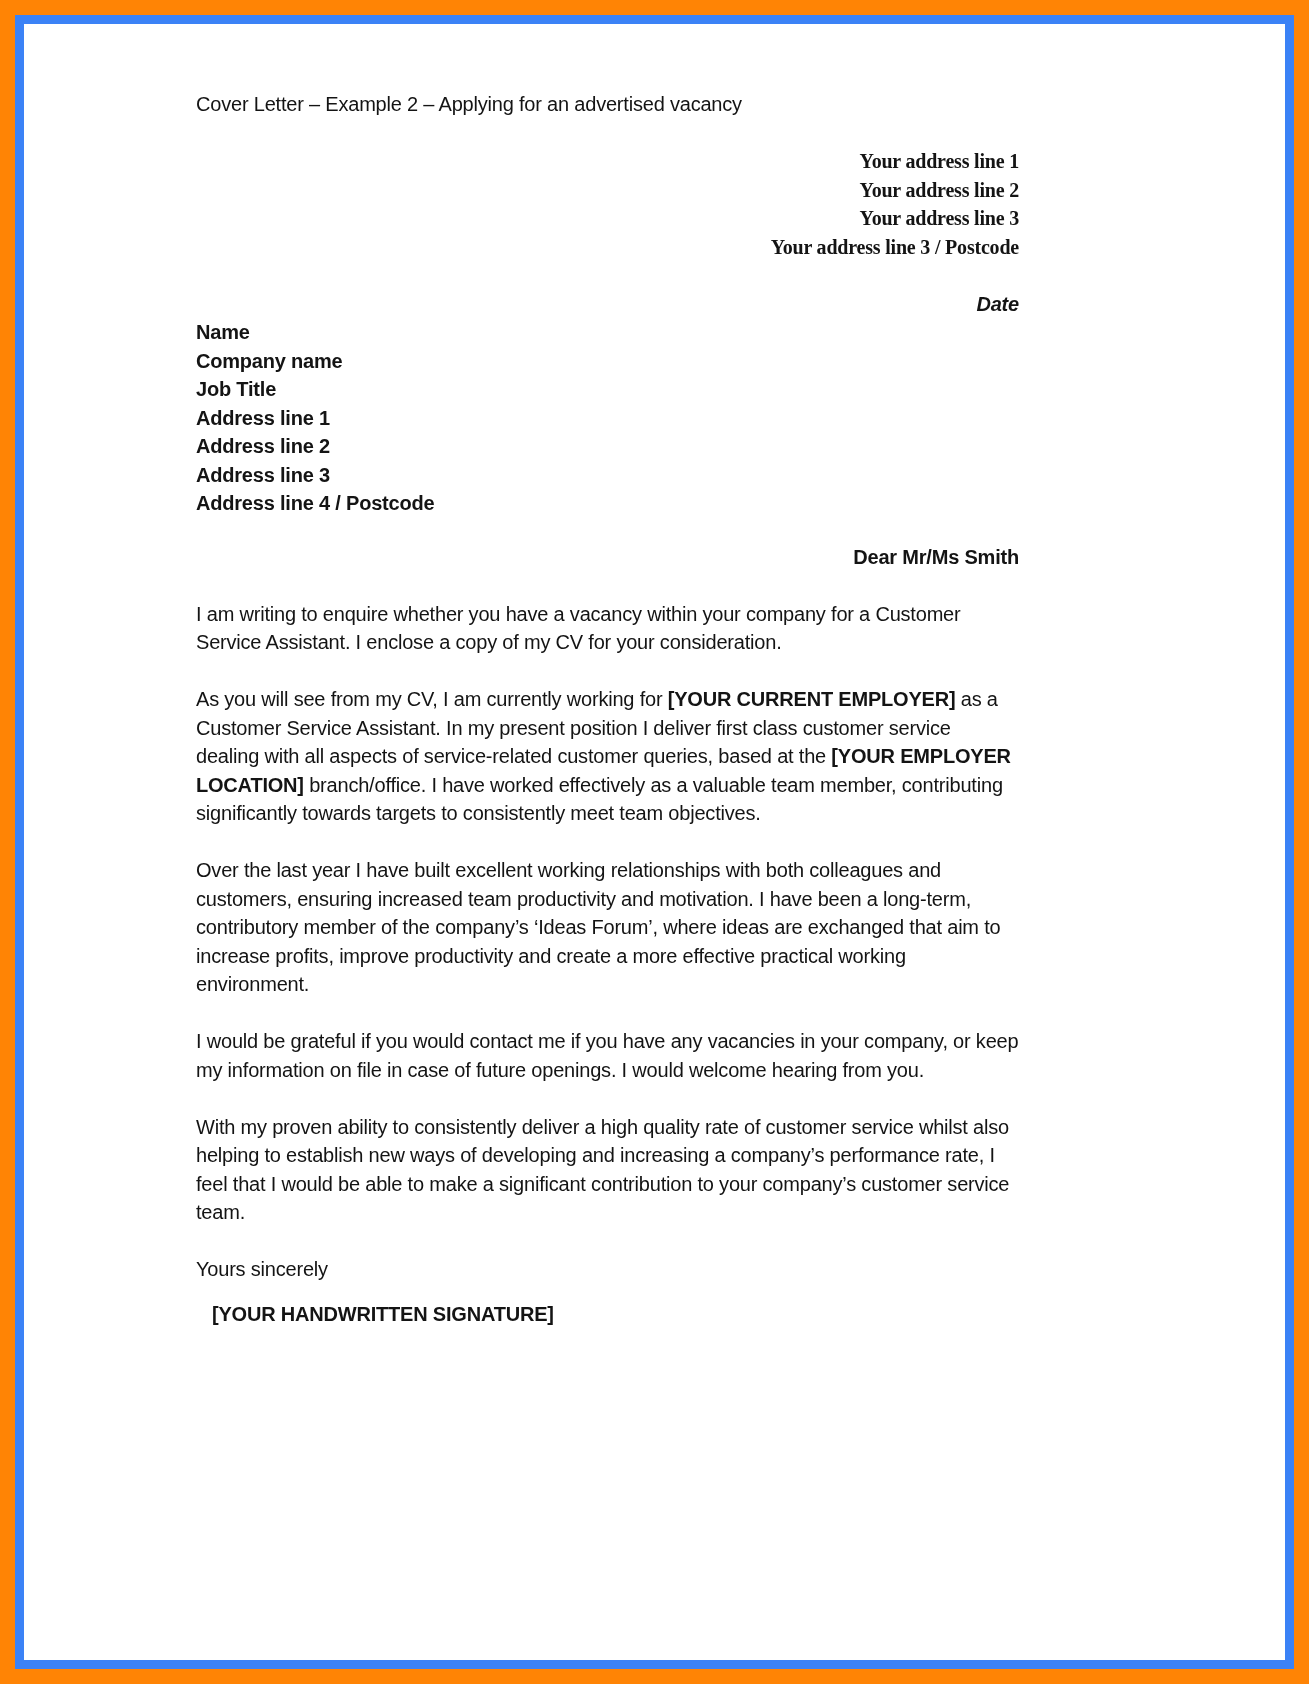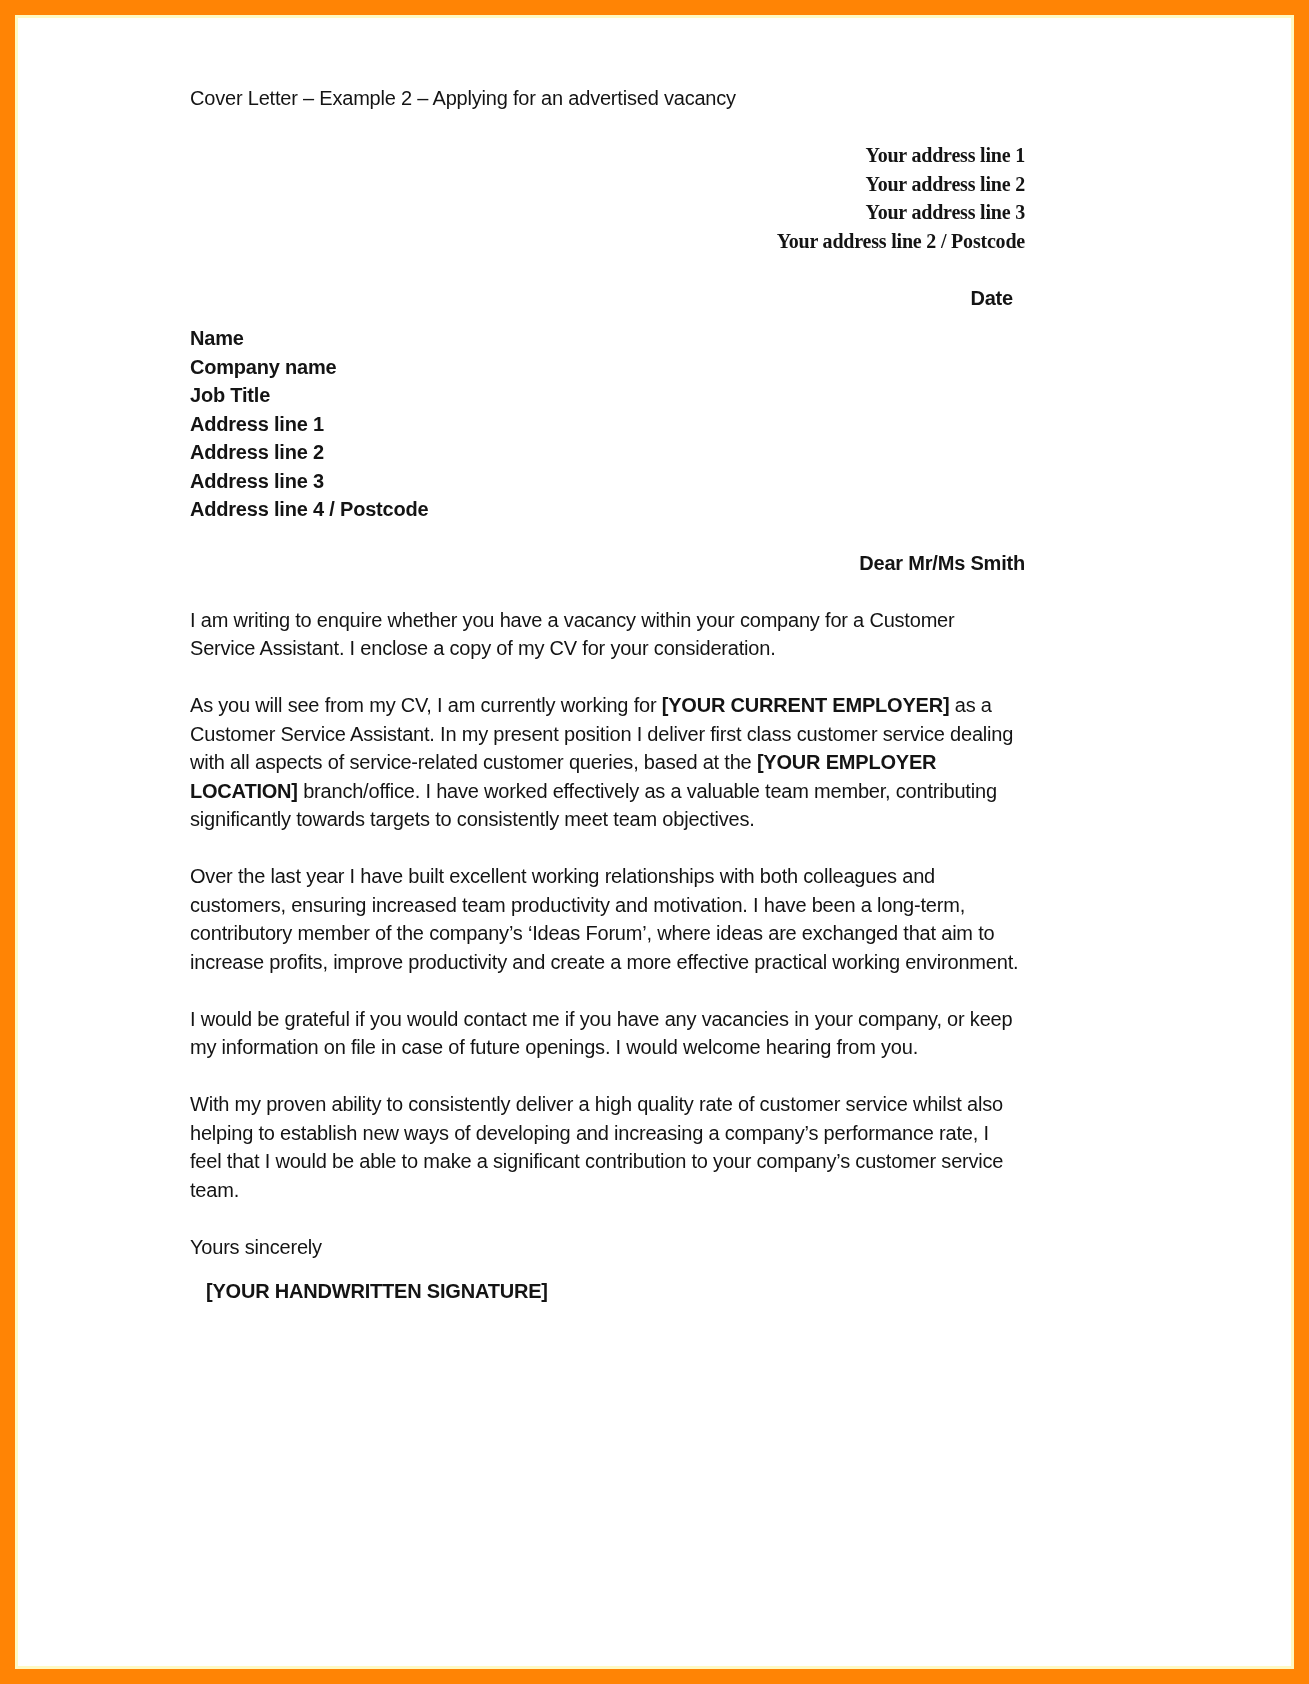--- a/index.html
+++ b/index.html
@@ -16,62 +16,62 @@
     width: 1309px;
     height: 1684px;
     box-sizing: border-box;
     background: #FF8405;
     padding: 15px;
   }
   .frame-inner {
     width: 100%;
     height: 100%;
     box-sizing: border-box;
-    background: #fef9c3;
-    padding: 3px;
+    background: #3b82f6;
+    padding: 9px;
   }
   .sheet {
     width: 100%;
     height: 100%;
     box-sizing: border-box;
     background: #ffffff;
     padding: 66px 266px 0 172px;
     overflow: hidden;
     color: #141414;
     font-size: 20px;
     line-height: 28.5px;
     letter-spacing: -0.2px;
   }
   .para {
     margin: 0 0 28.5px 0;
   }
   .bold { font-weight: 700; }
   .right { text-align: right; }
   .title-line { margin: 0 0 28.5px 0; }
   .sender-block { margin: 0 0 28.5px 0; font-family: Liberation Serif, serif; }
-  .date-line { margin: 12px; }
+  .date-line { margin: 0; font-style: italic; }
   .recipient-block { margin: 0 0 25px 0; }
   .salutation-line { margin: 0 0 28.5px 0; text-align: right; }
   .closing-line { margin: 0 0 13px 0; }
   .signature-line { margin: 16px; }
 </style>
 </head>
 <body>
 
 <div class="frame-outer">
   <div class="frame-inner">
     <div class="sheet">
 
       <p class="title-line">Cover Letter – Example 2 – Applying for an advertised vacancy</p>
 
       <div class="sender-block right bold">
         <div>Your address line 1</div>
         <div>Your address line 2</div>
         <div>Your address line 3</div>
-        <div>Your address line 2 / Postcode</div>
+        <div>Your address line 3 / Postcode</div>
       </div>
 
       <p class="date-line right bold">Date</p>
 
       <div class="recipient-block bold">
         <div>Name</div>
         <div>Company name</div>
         <div>Job Title</div>
         <div>Address line 1</div>
         <div>Address line 2</div>

